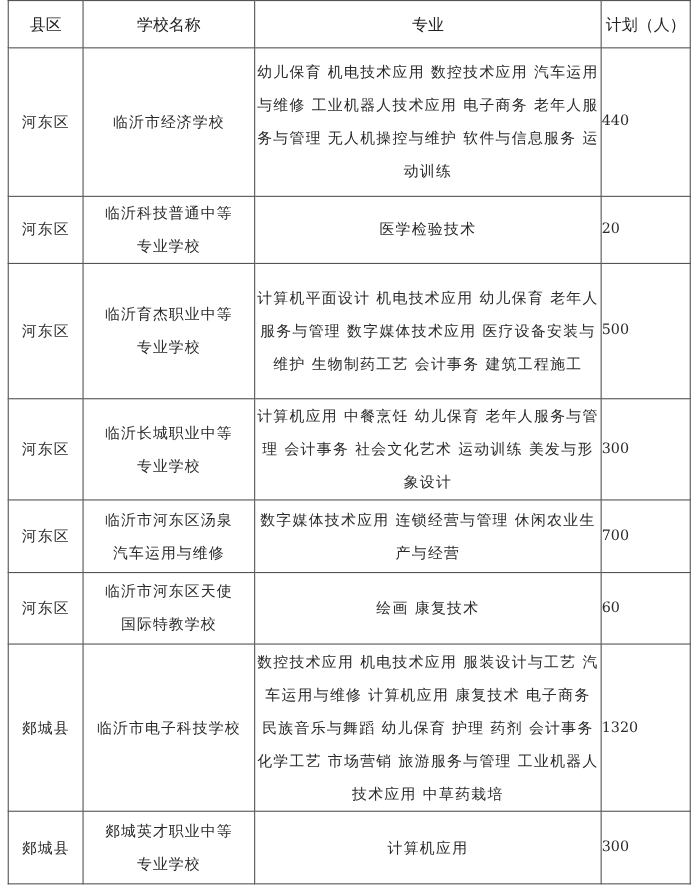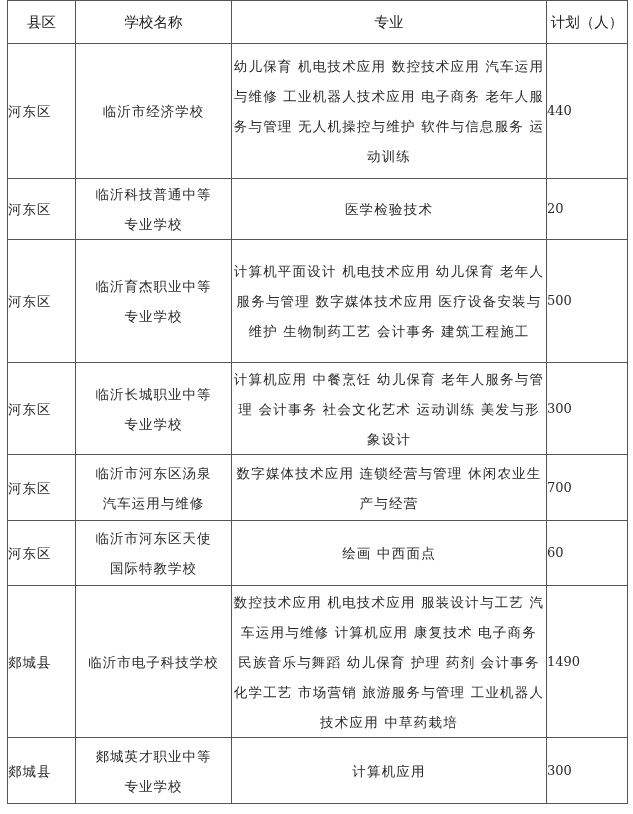--- a/index.html
+++ b/index.html
@@ -4,21 +4,21 @@
 <style>
   html, body { margin: 0; padding: 0; background: #ffffff; }
   body { width: 633px; height: 814px; position: relative; overflow: hidden;
          font-family: "DejaVu Serif", "Liberation Serif", serif; color: #2a2a2a; }
   table.plan { position: absolute; left: 7px; top: 0; border-collapse: collapse;
                table-layout: fixed; width: 620px; }
   table.plan td, table.plan th { border: 1.5px solid #555; padding: 0; }
   th { font-family: "DejaVu Sans", "Liberation Sans", sans-serif; font-weight: normal;
        font-size: 14.5px; color: #222; height: 42px; text-align: center; }
   td { font-size: 13.5px; line-height: 30px; vertical-align: middle; }
-  td.county { letter-spacing: 1px; }
+  td.county { text-align: center; letter-spacing: 1px; }
   td.school { text-align: center; letter-spacing: 1px; padding: 0 4px; margin-top: 12px; }
   td.major { text-align: center; padding: 0 6px 0 9px; letter-spacing: 1.2px; }
   td.plan-num { font-size: 13px; }
   col.c1 { width: 68px; } col.c2 { width: 156px; } col.c3 { width: 315px; } col.c4 { width: 81px; }
 </style>
 </head>
 <body>
 
 <table class="plan">
   <colgroup>
@@ -79,30 +79,30 @@
         </td>
         <td class="major">数字媒体技术应用 连锁经营与管理 休闲农业生产与经营</td>
         <td class="plan-num">700</td>
       </tr>
       <tr style="height: 65px;">
         <td class="county">河东区</td>
         <td class="school">
           <div>临沂市河东区天使</div>
           <div>国际特教学校</div>
         </td>
-        <td class="major">绘画 中西面点</td>
+        <td class="major">绘画 康复技术</td>
         <td class="plan-num">60</td>
       </tr>
       <tr style="height: 152px;">
         <td class="county">郯城县</td>
         <td class="school">
           <div>临沂市电子科技学校</div>
         </td>
         <td class="major">数控技术应用 机电技术应用 服装设计与工艺 汽车运用与维修 计算机应用 康复技术 电子商务 民族音乐与舞蹈 幼儿保育 护理 药剂 会计事务 化学工艺 市场营销 旅游服务与管理 工业机器人技术应用 中草药栽培</td>
-        <td class="plan-num">1490</td>
+        <td class="plan-num">1320</td>
       </tr>
       <tr style="height: 66px;">
         <td class="county">郯城县</td>
         <td class="school">
           <div>郯城英才职业中等</div>
           <div>专业学校</div>
         </td>
         <td class="major">计算机应用</td>
         <td class="plan-num">300</td>
       </tr>

